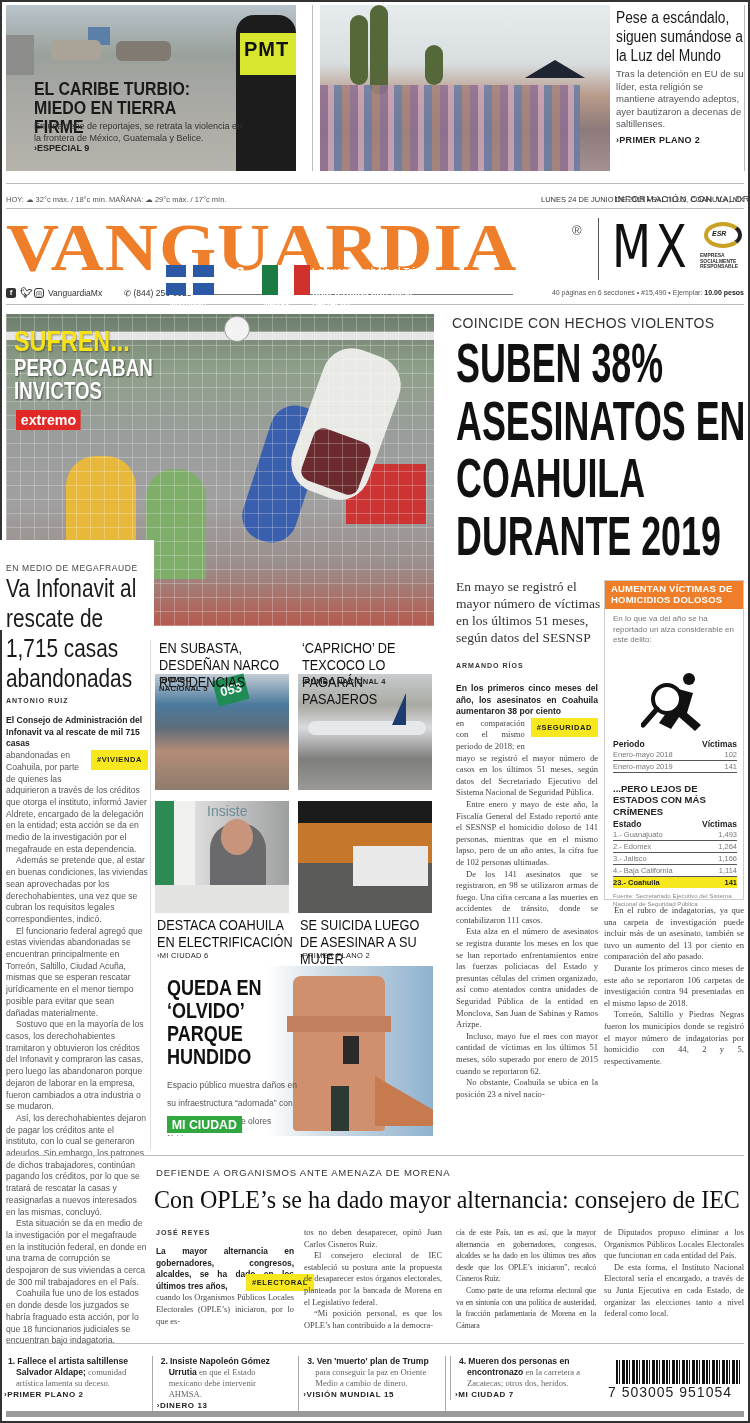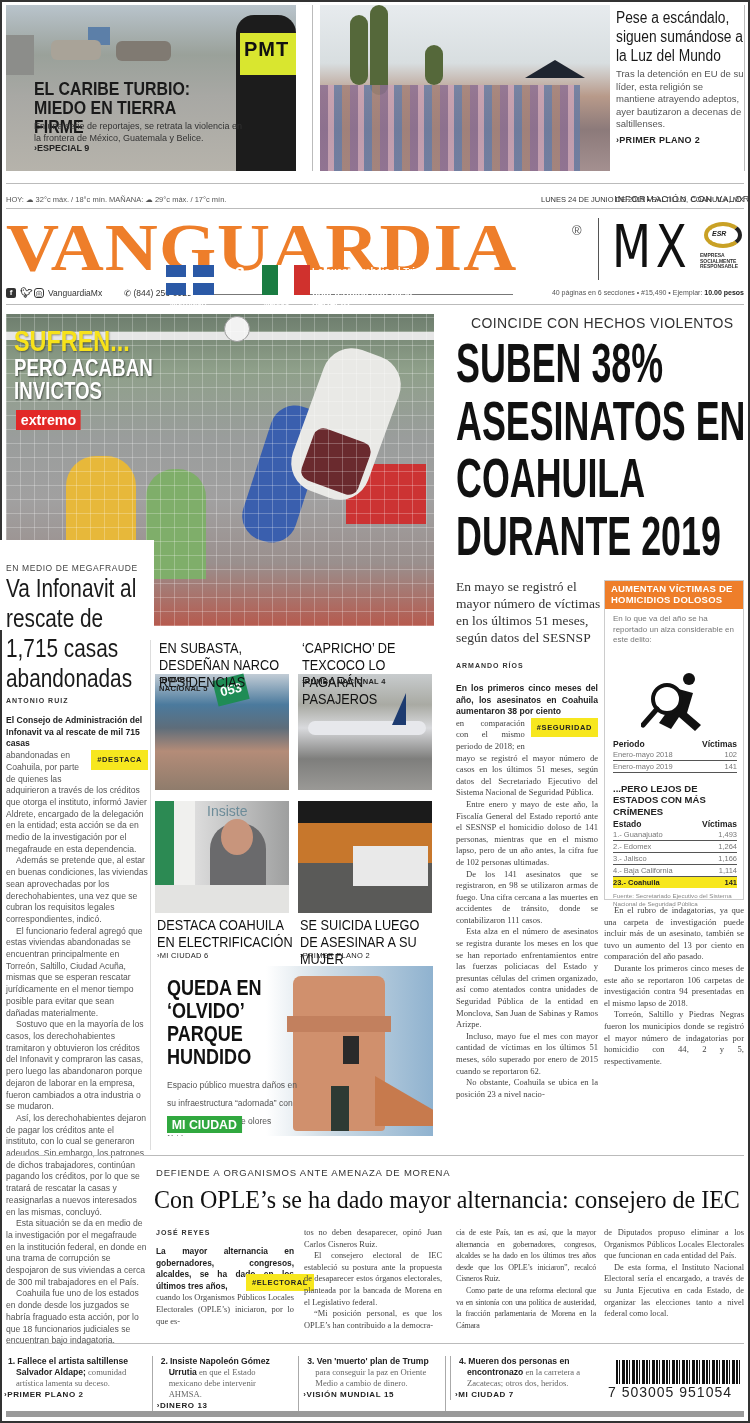--- a/index.html
+++ b/index.html
@@ -99,21 +99,21 @@
 .parque{left:155px;top:966px;width:278px;height:170px;background:linear-gradient(90deg,#fff 0 40%,#d3dfe7 60%,#8fb2cf 100%);overflow:hidden}
 .tower{left:138px;top:10px;width:92px;height:155px;background:#d0906d;border-radius:8px 8px 4px 4px}
 .tower .band{left:-6px;top:40px;width:104px;height:16px;background:#c2805e;position:absolute}
 .tower .win{position:absolute;left:50px;top:60px;width:16px;height:28px;background:#2a2a2a}
 .tower .door{position:absolute;left:38px;top:110px;width:18px;height:45px;background:#2d3a34}
 .stair{left:220px;top:110px;width:60px;height:50px;background:#c77a4d;clip-path:polygon(0 0,100% 70%,100% 100%,0 100%)}
 .parque h2{left:12px;top:10px;font-weight:bold;font-size:22px;line-height:23px;color:#111;transform:scaleX(.82);transform-origin:left;width:150px}
 .parque p{left:12px;top:110px;width:130px;font-size:8.5px;line-height:18px;color:#555}
 .parque .sec{left:12px;top:150px;background:#31a83f;color:#fff;font-weight:bold;font-size:13px;padding:1px 5px;transform:scaleX(.95);transform-origin:left}
 
-.kicker-main{left:471px;top:315px;font-size:14px;letter-spacing:.4px;color:#333}
+.kicker-main{left:452px;top:315px;font-size:14px;letter-spacing:.4px;color:#333}
 .main-head{left:456px;top:334px;font-weight:bold;font-size:56px;line-height:57.5px;color:#111;transform:scaleX(.64);transform-origin:left;width:460px}
 .deck{left:456px;top:578px;width:150px;font-size:13.5px;line-height:17px;color:#333}
 .m-byline{left:456px;top:662px}
 .col{font-size:8.6px;line-height:11.6px;color:#444;text-align:justify}
 .col p{text-indent:10px}
 .col p.first{text-indent:0}
 .mcol1{left:456px;top:683px;width:142px}
 .mcol2{left:604px;top:905px;width:140px}
 
 .ibox{left:604px;top:580px;width:140px;height:320px;border:1px solid #ccc;background:#fff}
@@ -227,21 +227,21 @@
   <div class="abs lbl2">MÉXICO</div>
   <div class="abs note">Le cuesta trabajo al Tri vencer a Martinica, pero al final termina con pasa perfecto.</div>
 </div>
 <div class="abs" style="left:0;top:540px;width:154px;height:90px;background:#fff"></div>
 
 <div class="abs inf-kicker">EN MEDIO DE MEGAFRAUDE</div>
 <div class="abs inf-head">Va Infonavit al rescate de 1,715 casas abandonadas</div>
 <div class="abs byline" style="left:6px;top:697px">ANTONIO RUIZ</div>
 <div class="abs inf-body">
   <p class="first"><span class="lead">El Consejo de Administración del Infonavit va al rescate de mil 715 casas</span></p>
-  <span class="tag">#DESTACA</span>
+  <span class="tag">#VIVIENDA</span>
   <p class="first">abandonadas en Coahuila, por parte de quienes las adquirieron a través de los créditos que otorga el instituto, informó Javier Aldrete, encargado de la delegación en la entidad; esta acción se da en medio de la investigación por el megafraude en esta dependencia.</p>
   <p>Además se pretende que, al estar en buenas condiciones, las viviendas sean aprovechadas por los derechohabientes, una vez que se cubran los requisitos legales correspondientes, indicó.</p>
   <p>El funcionario federal agregó que estas viviendas abandonadas se encuentran principalmente en Torreón, Saltillo, Ciudad Acuña, mismas que se esperan rescatar jurídicamente en el menor tiempo posible para evitar que sean dañadas materialmente.</p>
   <p>Sostuvo que en la mayoría de los casos, los derechohabientes tramitaron y obtuvieron los créditos del Infonavit y compraron las casas, pero luego las abandonaron porque dejaron de laborar en la empresa, fueron cambiados a otra industria o se mudaron.</p>
   <p>Así, los derechohabientes dejaron de pagar los créditos ante el instituto, con lo cual se generaron adeudos. Sin embargo, los patrones de dichos trabajadores, continúan pagando los créditos, por lo que se tratará de rescatar la casas y reasignarlas a nuevos interesados en las mismas, concluyó.</p>
   <p>Esta situación se da en medio de la investigación por el megafraude en la institución federal, en donde en una trama de corrupción se despojaron de sus viviendas a cerca de 300 mil trabajadores en el País.</p>
   <p>Coahuila fue uno de los estados en donde desde los juzgados se habría fraguado esta acción, por lo que 18 funcionarios judiciales se encuentran bajo indagatoria.</p>
 </div>
 <div class="abs vsep" style="left:150px;top:640px;height:510px;background:#ddd"></div>
 

